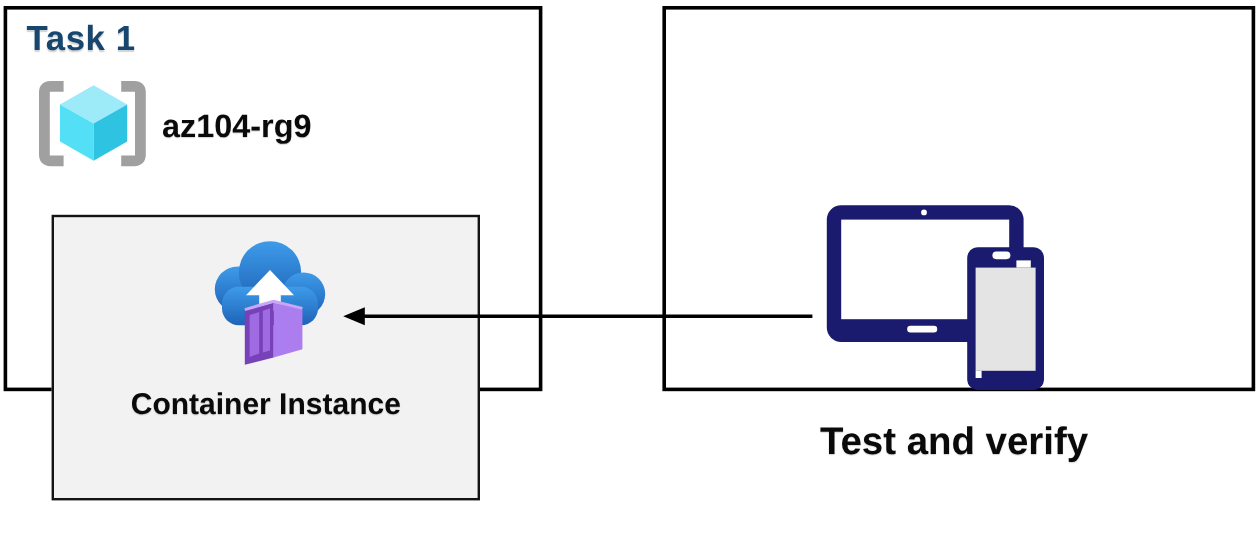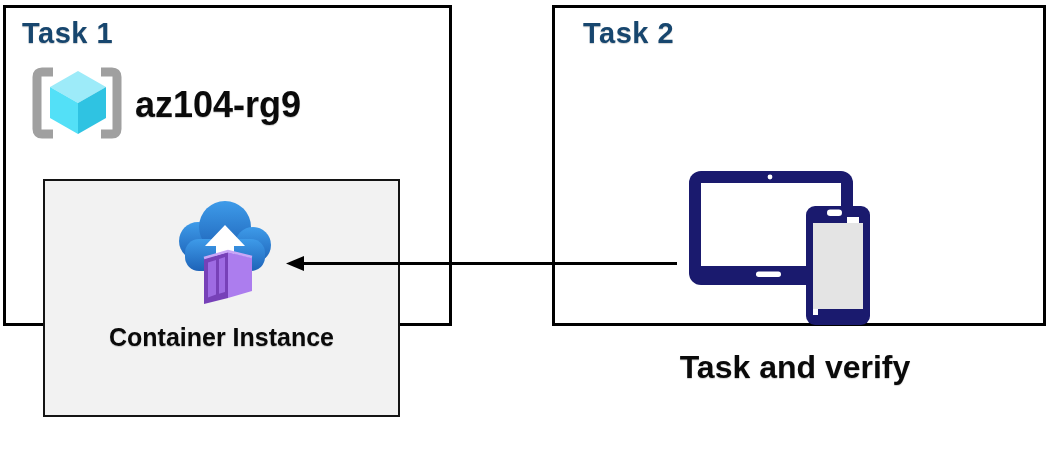--- a/index.html
+++ b/index.html
@@ -15,21 +15,21 @@
   .task2{left:552px;width:494px;}
   .task-title{
     position:absolute;margin:0;font-size:29px;font-weight:700;
     color:var(--title-blue,#17466E);letter-spacing:.5px;
     text-shadow:0 1px 1px rgba(0,0,0,.18);
   }
   .task1 .task-title{left:16px;top:9px;}
   .task2 .task-title{left:28px;top:9px;}
   .rg-row{position:absolute;left:25px;top:57px;display:flex;align-items:center;}
   .rg-name{
-    margin-left:12px;font-size:36px;font-weight:700;color:#0a0a0a;
+    margin-left:12px;font-size:27px;font-weight:700;color:#0a0a0a;
     text-shadow:0 1px 1px rgba(0,0,0,.18);
   }
   .inner-box{
     position:absolute;left:37px;top:171px;width:357px;height:238px;
     background:var(--inner-box-bg,#F2F2F2);
     border:2px solid var(--inner-box-border,#141414);box-sizing:border-box;
   }
   .ci-icon{position:absolute;left:130px;top:16px;}
   .ci-label{
     position:absolute;left:0;top:142px;width:100%;text-align:center;
@@ -102,41 +102,40 @@
             <polygon class="ct-panel" points="44,62 50,60 50,95 44,96.8"></polygon>
             <polyline class="ct-topline" points="29,61 53,54 77,60"></polyline>
           </g>
         </svg>
       </span>
       <div class="ci-label">Container Instance</div>
     </div>
   </section>
 
   <section class="task-box task2">
-    <h2 class="task-title">Task 2</h2>
 
     <span class="devices-icon">
       <svg width="200" height="168" viewBox="0 0 200 168" aria-hidden="true">
         <g>
           <rect class="navy" x="11" y="8" width="164" height="114" rx="12"></rect>
           <rect class="scr-white" x="23" y="20" width="140" height="83"></rect>
           <circle fill="#ffffff" cx="92" cy="14" r="2.4"></circle>
           <rect fill="#ffffff" x="78" y="108.5" width="25" height="5.5" rx="2.7"></rect>
         </g>
         <g>
           <rect class="navy" x="128" y="43" width="64" height="119" rx="9"></rect>
           <rect class="scr-gray" x="135" y="60" width="50" height="86"></rect>
           <rect fill="#ffffff" x="149" y="46.5" width="15" height="6.5" rx="3.2"></rect>
           <rect fill="#ffffff" x="169" y="54" width="12" height="6"></rect>
           <rect fill="#ffffff" x="135" y="146" width="5" height="6"></rect>
         </g>
       </svg>
     </span>
 
-    <div class="tv-label">Task and verify</div>
+    <div class="tv-label">Test and verify</div>
   </section>
 
   <svg class="arrow-overlay" width="1049" height="465" viewBox="0 0 1049 465" aria-hidden="true">
     <line class="arrow-line" x1="677" y1="263.5" x2="300" y2="263.5"></line>
     <polygon class="arrow-head" points="286,263.5 304,256 304,271"></polygon>
   </svg>
 
 </div>
 
 </body></html>

